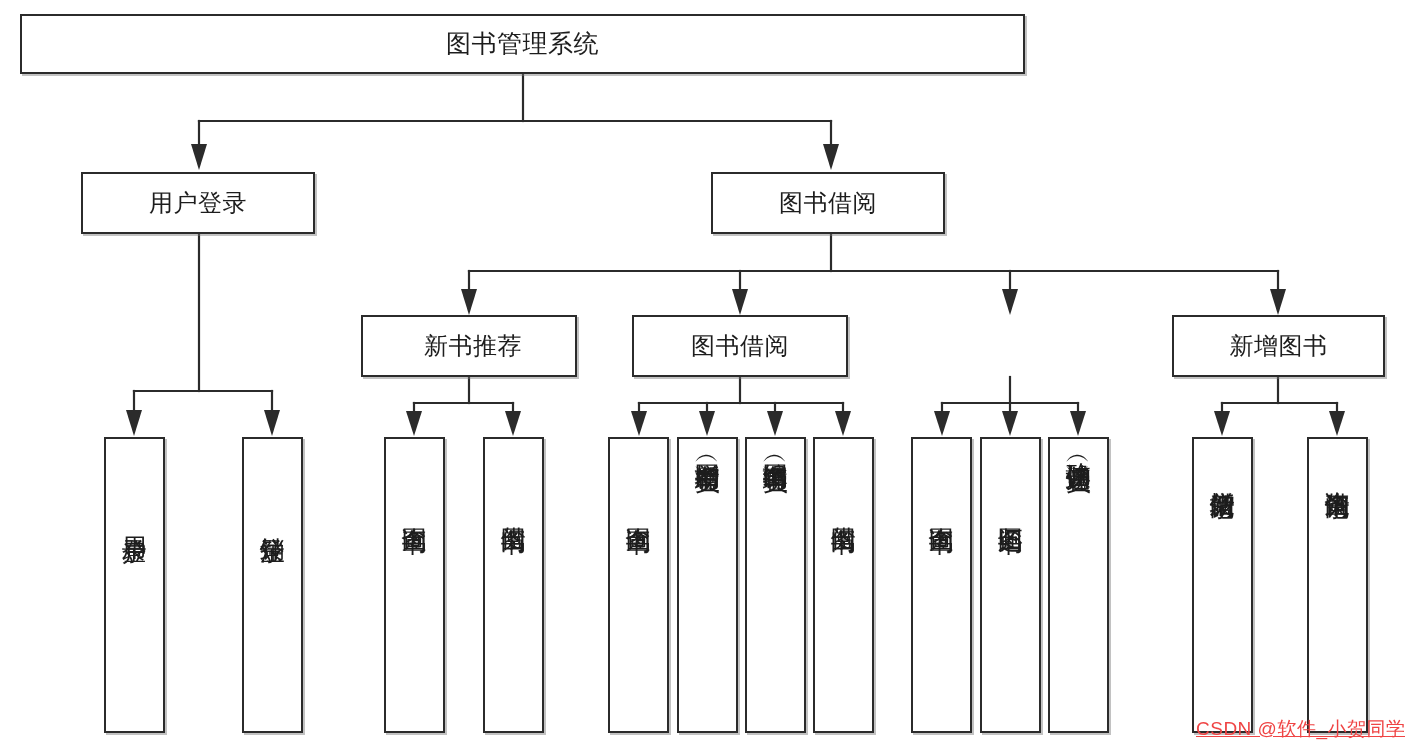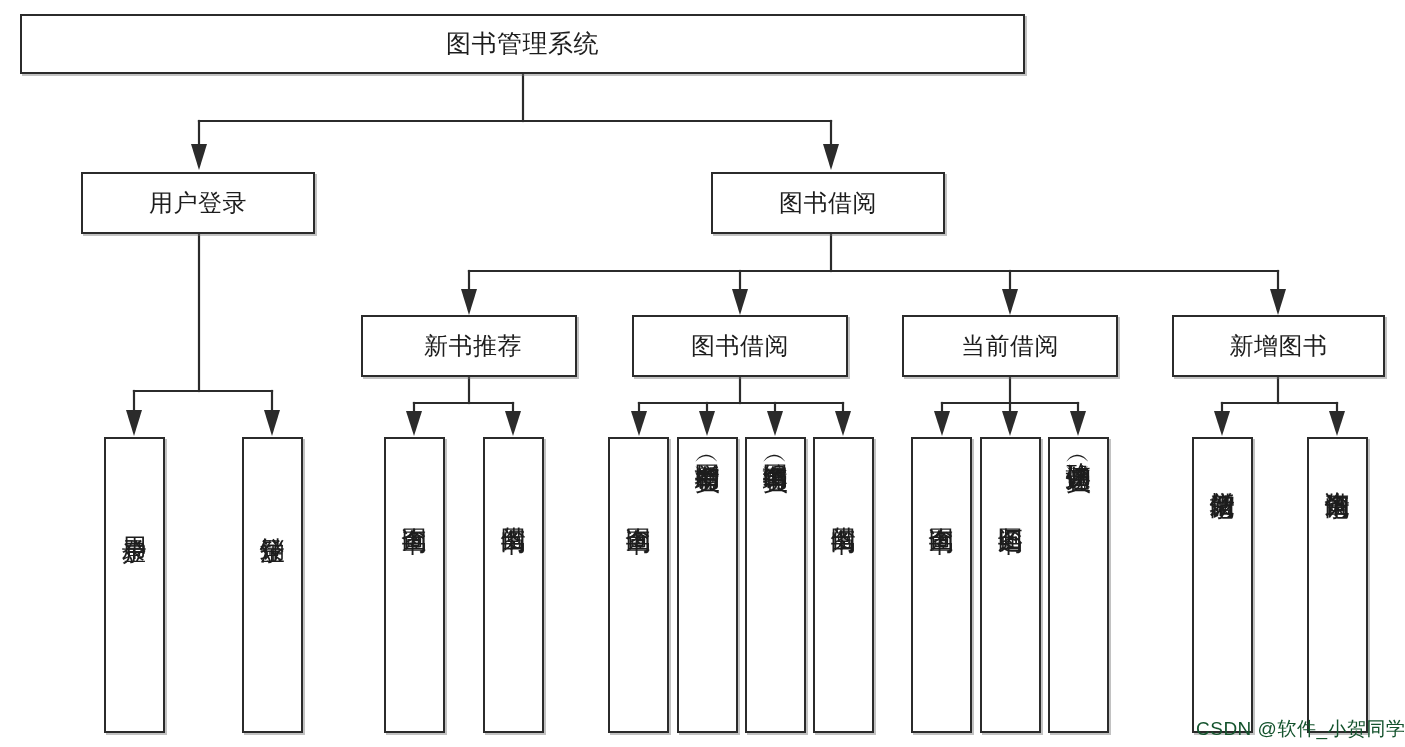--- a/index.html
+++ b/index.html
@@ -74,24 +74,25 @@
     font-size: 25px;
     line-height: 1.06;
     letter-spacing: 1px;
     height: auto;
     margin: 0 auto;
   }
   
   #watermark {
     position: absolute;
     font-size: 19px;
-    color: #14532d;
+    color: #ef4444;
     white-space: nowrap;
     letter-spacing: 0.5px;
     user-select: none;
+    text-decoration: underline;
   }
 </style>
 </head>
 <body>
 
 <div id="canvas">
 
   <svg id="wires" viewBox="0 0 1405 747" width="1405" height="747">
 
     <path class="wire" d="M 523 74 L 523 121"></path>
@@ -166,23 +167,20 @@
   <div class="node h" style="left:711px; top:172px; width:234px; height:62px;">
     <span class="label">图书借阅</span>
   </div>
 
   <div class="node h" style="left:361px; top:315px; width:216px; height:62px;padding-left:8px;">
     <span class="label">新书推荐</span>
   </div>
   <div class="node h" style="left:632px; top:315px; width:216px; height:62px;">
     <span class="label">图书借阅</span>
   </div>
-  <div class="node h" style="left:902px; top:315px; width:216px; height:62px;">
-    <span class="label">当前借阅</span>
-  </div>
   <div class="node h" style="left:1172px; top:315px; width:213px; height:62px;">
     <span class="label">新增图书</span>
   </div>
 
   <div class="node v" style="left:104px; top:437px; width:61px; height:296px; padding-top:78px;">
     <span class="label">用户登录</span>
   </div>
   <div class="node v" style="left:242px; top:437px; width:61px; height:296px; padding-top:78px;">
     <span class="label">注销登录</span>
   </div>

